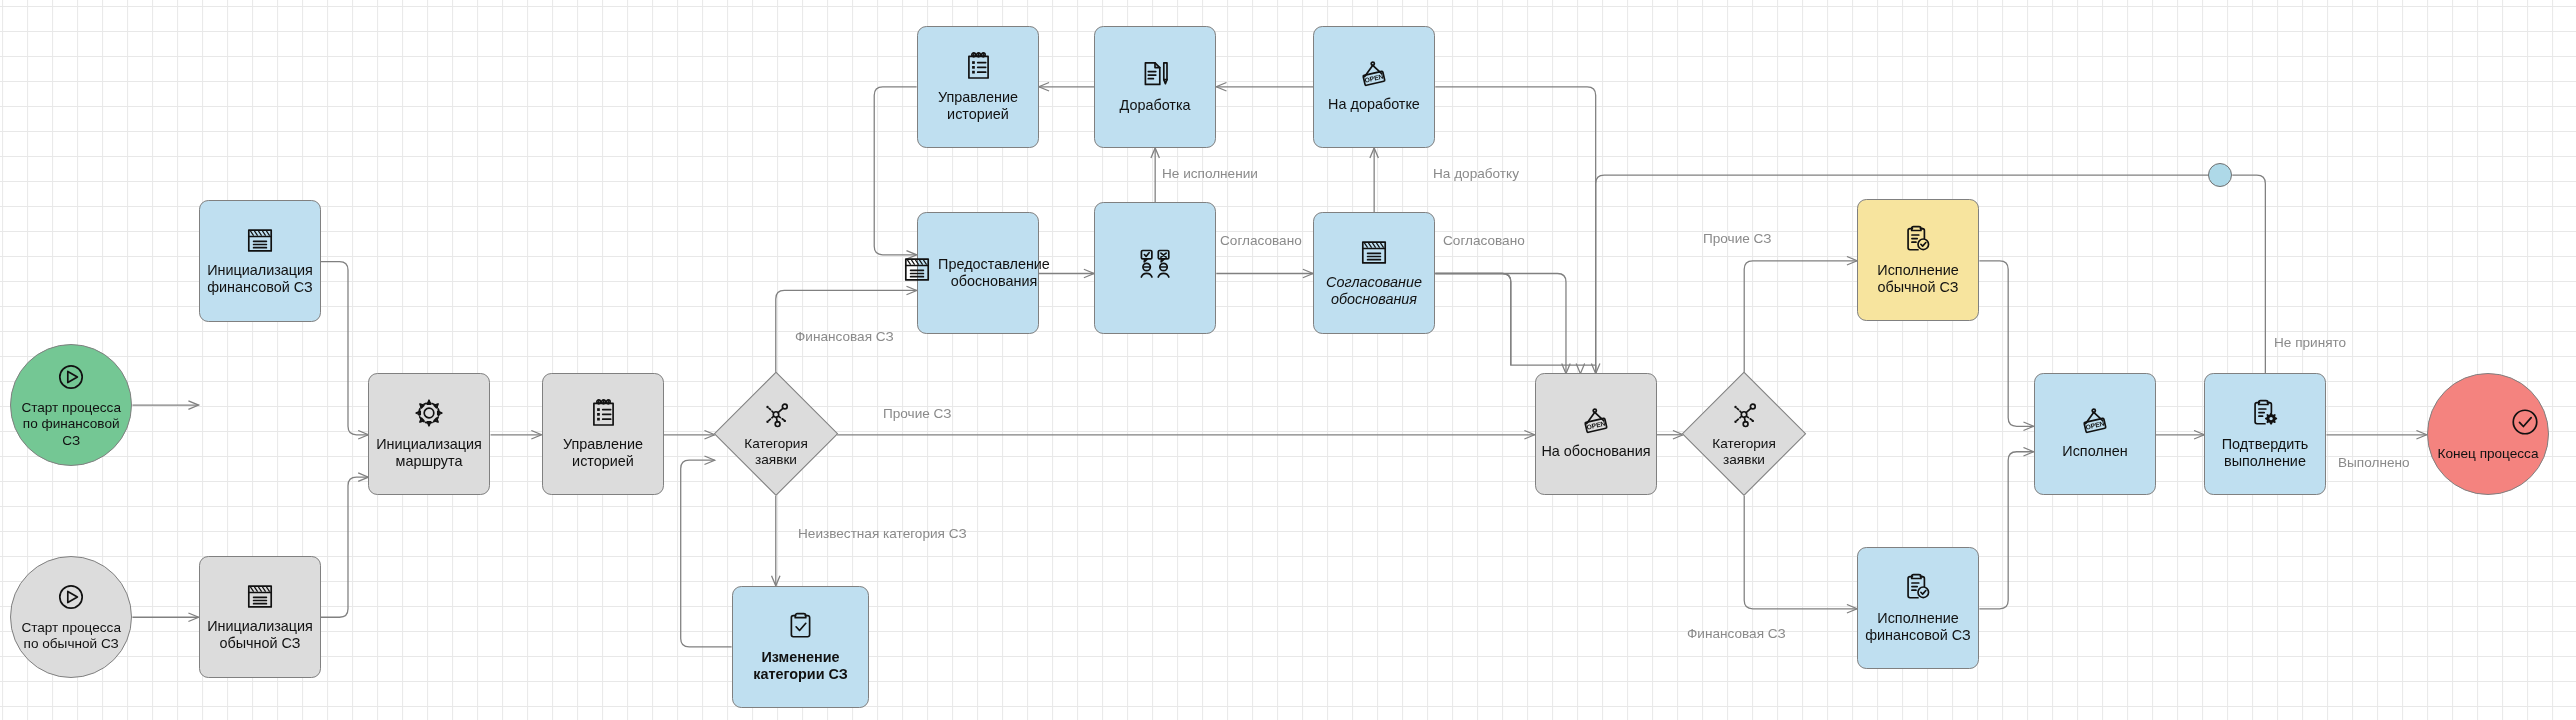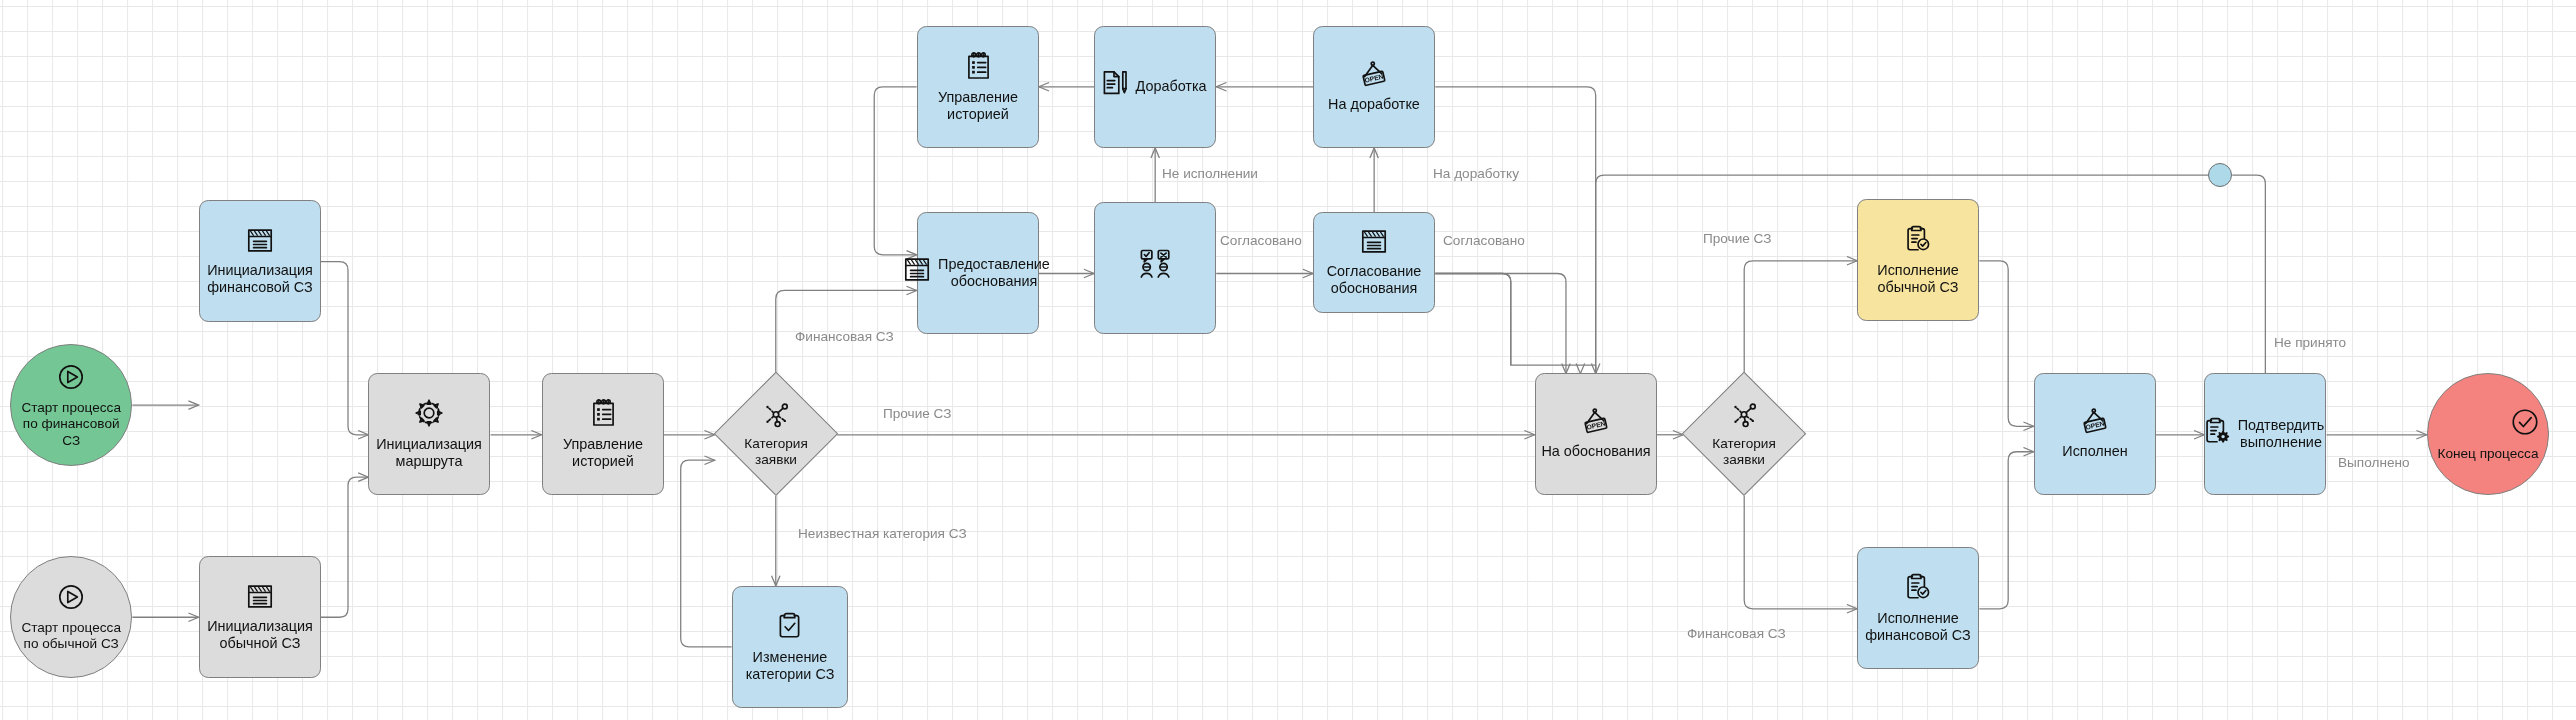--- a/index.html
+++ b/index.html
@@ -263,21 +263,21 @@
               <path d="M16.8 20.4 L10.5 26" stroke="#111" fill="none" stroke-width="2.1" stroke-linecap="round" stroke-linejoin="round" stroke-dasharray="2.6 2.6"></path>
               <path d="M23.4 20.4 L30 25" stroke="#111" fill="none" stroke-width="2.1" stroke-linecap="round" stroke-linejoin="round" stroke-dasharray="2.6 2.6"></path>
               <circle cx="9.4" cy="8.6" r="1.5" fill="#111"></circle>
               <circle cx="9.4" cy="27" r="1.5" fill="#111"></circle>
               <circle cx="31" cy="26" r="1.5" fill="#111"></circle>
             </svg></span>
           <span class="node-label">Категория
 заявки</span>
         </div>
       </div>
-      <div class="node task blue" style="left: 732px; top: 586px; width: 116px; height: 122px;">
+      <div class="node task blue" style="left: 732px; top: 586px; width: 137px; height: 122px; font-weight: bold;">
         <div class="" style="display: flex; flex-direction: column; align-items: center; justify-content: center;">
           <span class="node-icon"><svg width="29" height="32" viewBox="0 0 36 40">
               <path d="M12 7 H9 a2.4 2.4 0 0 0 -2.4 2.4 V31 a2.4 2.4 0 0 0 2.4 2.4 H27 a2.4 2.4 0 0 0 2.4 -2.4 V9.4 A2.4 2.4 0 0 0 27 7 H24" stroke="#111" fill="none" stroke-width="2.1" stroke-linecap="round" stroke-linejoin="round"></path>
               <path d="M14 4.6 h8 a2.6 2.6 0 0 1 2.6 2.6 v2.4 H11.4 V7.2 A2.6 2.6 0 0 1 14 4.6 Z" stroke="#111" fill="none" stroke-width="2.1" stroke-linecap="round" stroke-linejoin="round"></path>
               <path d="M12.5 21 L16.8 25.6 L24.6 16.6" stroke="#111" fill="none" stroke-width="2.1" stroke-linecap="round" stroke-linejoin="round"></path>
             </svg></span>
           <span class="node-label">Изменение
 категории СЗ</span>
         </div>
       </div>
@@ -292,21 +292,21 @@
               <rect x="10" y="14" width="3.4" height="3.4" fill="#111"></rect>
               <rect x="10" y="20" width="3.4" height="3.4" fill="#111"></rect>
               <rect x="10" y="26" width="3.4" height="3.4" fill="#111"></rect>
               <path d="M17 15.7 L27 15.7 M17 21.7 L27 21.7 M17 27.7 L27 27.7" stroke="#111" fill="none" stroke-width="2.1" stroke-linecap="round" stroke-linejoin="round"></path>
             </svg></span>
           <span class="node-label">Управление
 историей</span>
         </div>
       </div>
       <div class="node task blue" style="left: 1094px; top: 25.5px; width: 122px; height: 122px;">
-        <div class="" style="display: flex; flex-direction: row; align-items: center; justify-content: center;">
+        <div class="" style="display: flex; flex-direction: column; align-items: center; justify-content: center;">
           <span class="node-icon"><svg width="32" height="32" viewBox="0 0 40 40">
               <path d="M8 6 H20 L26 12 V33 H8 Z" stroke="#111" fill="none" stroke-width="2.1" stroke-linecap="round" stroke-linejoin="round"></path>
               <path d="M20 6 V12 H26" stroke="#111" fill="none" stroke-width="2.1" stroke-linecap="round" stroke-linejoin="round"></path>
               <path d="M11.6 17 H21 M11.6 21.4 H21 M11.6 25.8 H18" stroke="#111" fill="none" stroke-width="2.1" stroke-linecap="round" stroke-linejoin="round"></path>
               <path d="M31 6 L35 6 L35 27 L33 32 L31 27 Z" stroke="#111" fill="none" stroke-width="2.1" stroke-linecap="round" stroke-linejoin="round"></path>
               <path d="M31 27 H35" stroke="#111" fill="none" stroke-width="2.1" stroke-linecap="round" stroke-linejoin="round"></path>
             </svg></span>
           <span class="node-label">Доработка</span>
         </div>
       </div>
@@ -347,21 +347,21 @@
               <path d="M29.8 6.2 L36.2 11.2 M36.2 6.2 L29.8 11.2" stroke="#111" fill="none" stroke-width="2.1" stroke-linecap="round" stroke-linejoin="round"></path>
               <circle cx="12" cy="23.5" r="4.6" stroke="#111" fill="none" stroke-width="2.1" stroke-linecap="round" stroke-linejoin="round"></circle>
               <path d="M8.6 23.5 H15.4" stroke="#111" fill="none" stroke-width="2.1" stroke-linecap="round" stroke-linejoin="round"></path>
               <path d="M5.4 36 a7 7 0 0 1 13.2 0" stroke="#111" fill="none" stroke-width="2.1" stroke-linecap="round" stroke-linejoin="round"></path>
               <circle cx="33" cy="23.5" r="4.6" stroke="#111" fill="none" stroke-width="2.1" stroke-linecap="round" stroke-linejoin="round"></circle>
               <path d="M29.6 23.5 H36.4" stroke="#111" fill="none" stroke-width="2.1" stroke-linecap="round" stroke-linejoin="round"></path>
               <path d="M26.4 36 a7 7 0 0 1 13.2 0" stroke="#111" fill="none" stroke-width="2.1" stroke-linecap="round" stroke-linejoin="round"></path>
             </svg></span>
         </div>
       </div>
-      <div class="node task blue" style="left: 1313px; top: 212px; width: 122px; height: 101px;">
+      <div class="node task blue" style="left: 1313px; top: 212px; width: 122px; height: 122px; font-style: italic;">
         <div class="" style="display: flex; flex-direction: column; align-items: center; justify-content: center;">
           <span class="node-icon"><svg width="32" height="29" viewBox="0 0 40 36">
               <rect x="6" y="5" width="28" height="26" stroke="#111" fill="none" stroke-width="2.1" stroke-linecap="round" stroke-linejoin="round"></rect>
               <path d="M6 13 L34 13" stroke="#111" fill="none" stroke-width="2.1" stroke-linecap="round" stroke-linejoin="round"></path>
               <path d="M8 6 L12 12 M13 6 L17 12 M18 6 L22 12 M23 6 L27 12 M28 6 L32 12" stroke="#111" stroke-width="1.5"></path>
               <path d="M12 19 L28 19 M12 23 L28 23 M12 27 L28 27" stroke="#111" fill="none" stroke-width="2.1" stroke-linecap="round" stroke-linejoin="round"></path>
             </svg></span>
           <span class="node-label">Согласование
 обоснования</span>
         </div>
@@ -438,21 +438,21 @@
               <path d="M19.5 6.6 L30.5 17" stroke="#111" fill="none" stroke-width="2.1" stroke-linecap="round" stroke-linejoin="round"></path>
               <g transform="rotate(-13 21 23)">
                 <rect x="8.5" y="16.5" width="25" height="12.5" rx="1.4" stroke="#111" fill="none" stroke-width="2.1" stroke-linecap="round" stroke-linejoin="round"></rect>
                 <text x="21" y="25.6" font-family="Liberation Sans, sans-serif" font-size="8.2" font-weight="bold" fill="#111" text-anchor="middle">OPEN</text>
               </g>
             </svg></span>
           <span class="node-label">Исполнен</span>
         </div>
       </div>
       <div class="node task blue" style="left: 2204px; top: 373px; width: 122px; height: 122px;">
-        <div class="" style="display: flex; flex-direction: row; align-items: center; justify-content: center; text-align: center;">
+        <div class="" style="display: flex; flex-direction: column; align-items: center; justify-content: center; text-align: center;">
           <span class="node-icon"><svg width="32" height="32" viewBox="0 0 40 40">
               <path d="M13 7 H10 a2.4 2.4 0 0 0 -2.4 2.4 V31 a2.4 2.4 0 0 0 2.4 2.4 H20" stroke="#111" fill="none" stroke-width="2.1" stroke-linecap="round" stroke-linejoin="round"></path>
               <path d="M25.6 7 H23 a2.4 2.4 0 0 1 0 0" stroke="#111" fill="none" stroke-width="2.1" stroke-linecap="round" stroke-linejoin="round"></path>
               <path d="M25.6 7 a2.4 2.4 0 0 1 2.4 2.4 V19" stroke="#111" fill="none" stroke-width="2.1" stroke-linecap="round" stroke-linejoin="round"></path>
               <path d="M14.6 4.6 h6.6 a2.5 2.5 0 0 1 2.5 2.5 v2.3 H12.1 V7.1 a2.5 2.5 0 0 1 2.5 -2.5 Z" stroke="#111" fill="none" stroke-width="2.1" stroke-linecap="round" stroke-linejoin="round"></path>
               <path d="M12.4 15 H21 M12.4 19.5 H19 M12.4 24 H17" stroke="#111" fill="none" stroke-width="2.1" stroke-linecap="round" stroke-linejoin="round"></path>
               <circle cx="27.6" cy="27" r="3.2" stroke="#111" fill="none" stroke-width="2.1" stroke-linecap="round" stroke-linejoin="round"></circle>
               <path d="M27.6 20.4 L29 23 L26.2 23 Z M27.6 33.6 L29 31 L26.2 31 Z M21 27 L23.6 25.6 L23.6 28.4 Z M34.2 27 L31.6 25.6 L31.6 28.4 Z M23 22.4 L25.4 23.6 L23.6 25.4 Z M32.2 31.6 L29.8 30.4 L31.6 28.6 Z M23 31.6 L23.6 28.8 L25.4 30.6 Z M32.2 22.4 L31.6 25.2 L29.8 23.4 Z" stroke="#111" fill="none" stroke-width="2.1" stroke-linecap="round" stroke-linejoin="round"></path>
             </svg></span>
           <span class="node-label">Подтвердить

